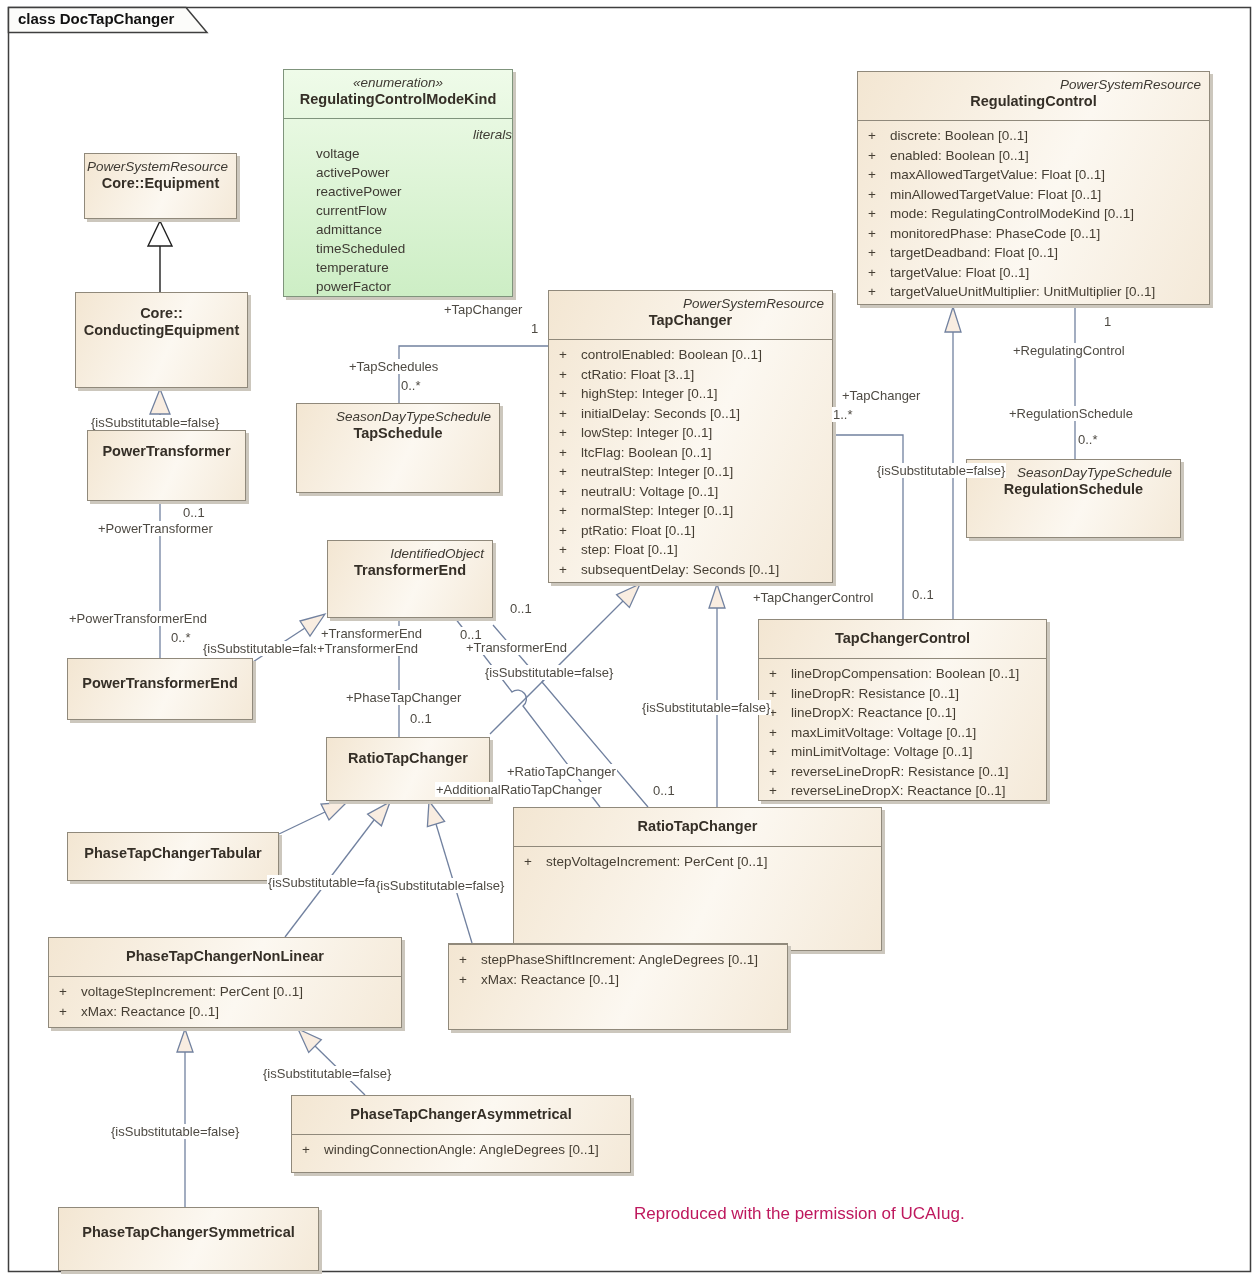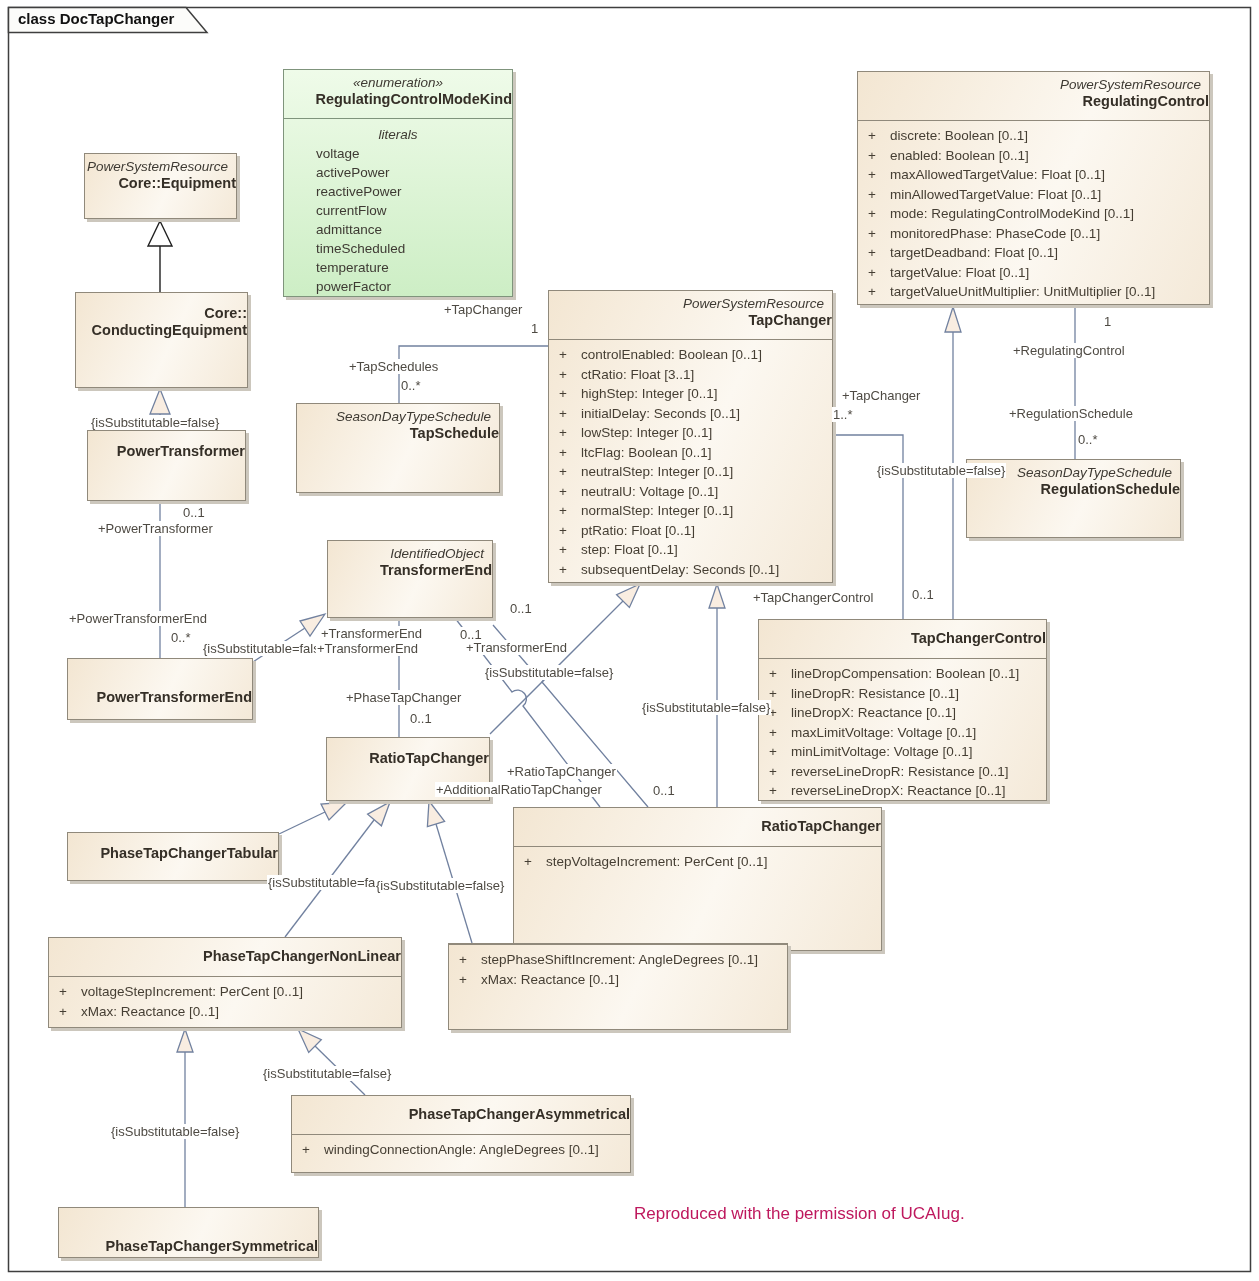--- a/index.html
+++ b/index.html
@@ -5,28 +5,28 @@
   html,body{margin:0;padding:0;}
   body{width:1259px;height:1281px;position:relative;background:#ffffff;
        font-family:"Liberation Sans",sans-serif;overflow:hidden;}
   svg.edges{position:absolute;left:0;top:0;z-index:1;}
   .ubox{position:absolute;border:1px solid #90897b;box-sizing:border-box;z-index:2;
         background:linear-gradient(115deg,#f3e6d2 0%,#fcf8f1 55%,#f4e9d8 100%);
         box-shadow:3px 3px 0 #ccc7bd;}
   .ubox.enum{background:linear-gradient(to bottom,#effbe9 0%,#cdeec5 100%);border-color:#7f947c;}
   .stereo{font-style:italic;font-size:13.5px;text-align:right;padding:5px 8px 0 0;color:#3e3a33;white-space:nowrap;}
   .stereo.center{text-align:center;padding-right:0;}
-  .bname{font-weight:bold;font-size:14.5px;text-align:right;color:#352f27;padding-top:1px;white-space:nowrap;}
-  .pad10{padding-top:10px;} .pad12{padding-top:12px;} .pad16{padding-top:30px;}
+  .bname{font-weight:bold;font-size:14.5px;text-align:center;color:#352f27;padding-top:1px;white-space:nowrap;}
+  .pad10{padding-top:10px;} .pad12{padding-top:12px;} .pad16{padding-top:16px;}
   .bhdr.hs{height:48px;} .bhdr.hp{height:38px;}
   .battrs{border-top:1px solid #90897b;padding-top:5px;overflow:hidden;}
   .enum .battrs{border-top-color:#7f947c;}
   .arow{display:flex;height:19.5px;line-height:19.5px;font-size:13.5px;color:#453e33;white-space:nowrap;}
   .vis{width:22px;padding-left:10px;flex:none;}
-  .lit-label{font-style:italic;text-align:center;font-size:13.5px;padding:3px 8px 2px;color:#3e3a33;}
+  .lit-label{font-style:italic;text-align:right;font-size:13.5px;padding:3px 0 2px;color:#3e3a33;}
   .lrow{height:19px;line-height:19px;font-size:13.5px;padding-left:32px;color:#3e3a33;}
   .elabel{position:absolute;font-size:13px;color:#4e4a43;background:#ffffff;white-space:nowrap;line-height:15px;z-index:3;padding:0 1px;}
   .credit{position:absolute;left:634px;top:1204px;font-size:17px;color:#be185d;z-index:3;}
   .tab-title{position:absolute;left:18px;top:10px;font-weight:bold;font-size:15px;color:#111;z-index:3;}
 </style>
 </head>
 <body>
 
 <svg class="edges" width="1259" height="1281">
 
@@ -353,21 +353,21 @@
     <div class="bname pad10">PhaseTapChangerAsymmetrical</div>
   </div>
   <div class="battrs">
       <div class="arow">
         <span class="vis">+</span>
         <span class="atext">windingConnectionAngle: AngleDegrees [0..1]</span>
       </div>
     </div>
 </div>
 
-<div class="ubox" style="left:58px;top:1207px;width:261px;height:51px">
+<div class="ubox" style="left:58px;top:1207px;width:261px;height:64px">
   <div class="bname pad16">PhaseTapChangerSymmetrical</div>
 </div>
 
 <div id="labels">
     <div class="elabel" style="left: 443px; top: 302px;">+TapChanger</div>
     <div class="elabel" style="left: 530px; top: 321px;">1</div>
     <div class="elabel" style="left: 348px; top: 359px;">+TapSchedules</div>
     <div class="elabel" style="left: 400px; top: 378px;">0..*</div>
     <div class="elabel" style="left: 90px; top: 415px;">{isSubstitutable=false}</div>
     <div class="elabel" style="left: 182px; top: 505px;">0..1</div>

